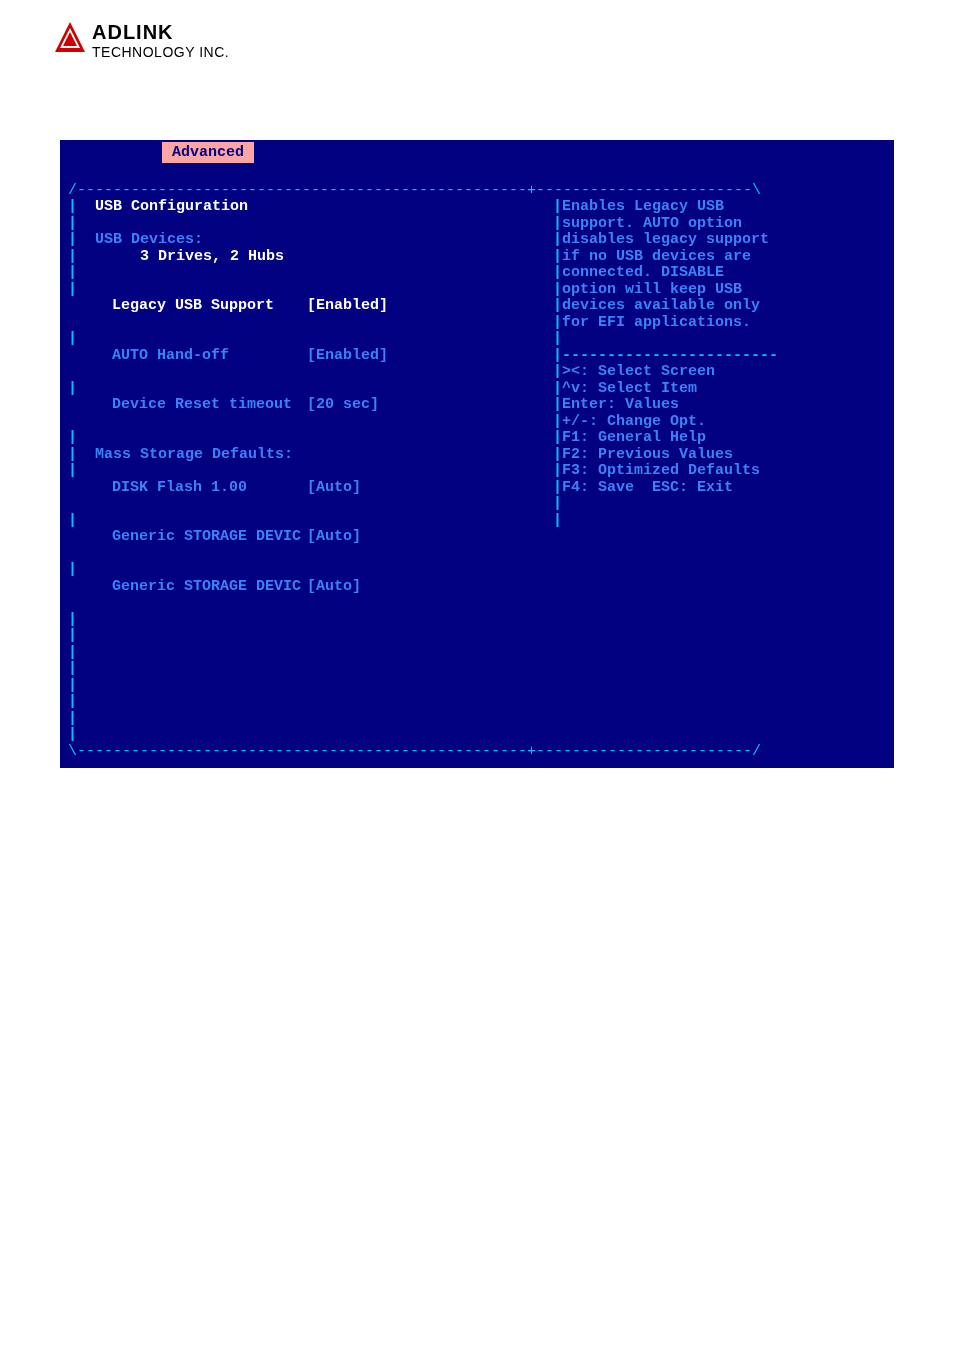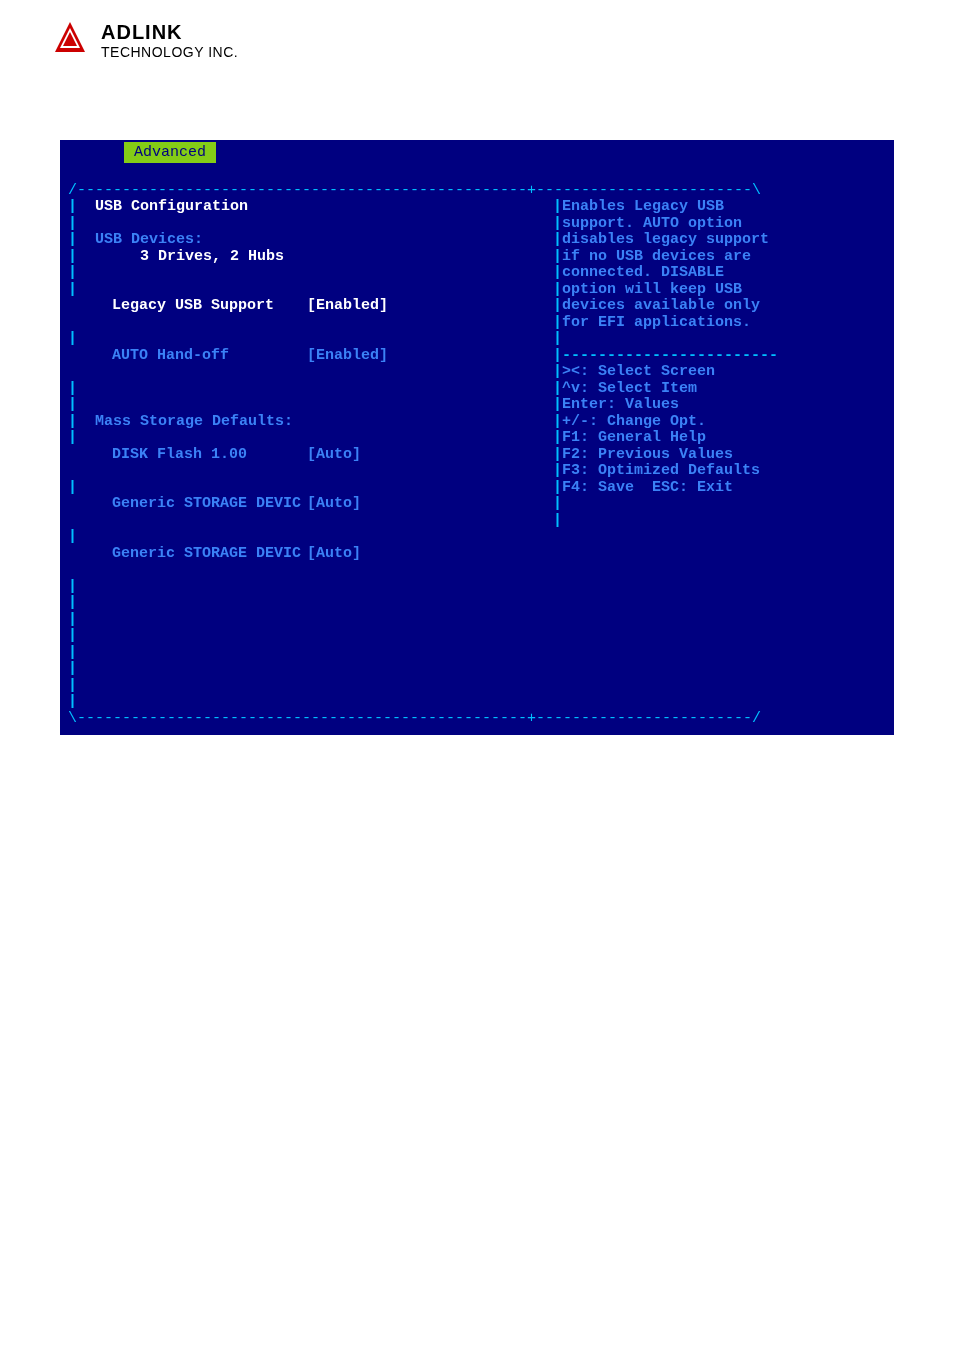--- a/index.html
+++ b/index.html
@@ -9,21 +9,21 @@
       font-family: Arial, sans-serif;
       width: 954px;
     }
     .logo-area {
       padding: 20px 0 0 50px;
       height: 80px;
     }
     .logo {
       display: flex;
       align-items: center;
-      gap: 11px;
+      gap: 2px;
     }
     .logo-icon {
       width: 40px;
       height: 40px;
     }
     .logo-text {
       font-weight: bold;
       font-size: 20px;
       color: #000;
       letter-spacing: 1px;
@@ -36,26 +36,27 @@
     .bios-container {
       margin: 40px 60px 0 60px;
     }
     .tab-bar {
       background: #000080;
       height: 24px;
       display: flex;
       align-items: center;
     }
     .tab {
-      background: #84cc16;
+      background: #fca5a5;
       color: #000080;
       padding: 2px 10px;
-      margin-left: 64px;
+      margin-left: 102px;
       font-family: 'Courier New', monospace;
       font-size: 15px;
+      font-weight: bold;
     }
     .bios-body {
       background: #000080;
       color: #00bfff;
       font-family: 'Courier New', monospace;
       font-size: 15px;
       line-height: 1.1;
       padding: 2px 8px 8px 8px;
       white-space: pre;
     }
@@ -109,21 +110,21 @@
   </div>
   <div class="bios-body">
 <span class="border-line">/--------------------------------------------------+------------------------\</span>
 <div class="content-area"><div class="left-pane"><span>|</span>  <span class="white-text">USB Configuration</span>
 <span>|</span>
 <span>|</span>  <span class="cyan-text">USB Devices:</span>
 <span>|</span>       <span class="white-text">3 Drives, 2 Hubs</span>
 <span>|</span>
 <span>|</span>  <span class="white-text setting-row"><span class="label-col">Legacy USB Support</span><span>[Enabled]</span></span>
 <span>|</span>  <span class="cyan-text setting-row"><span class="label-col">AUTO Hand-off</span><span>[Enabled]</span></span>
-<span>|</span>  
+<span>|</span>  <span class="cyan-text setting-row"><span class="label-col">Device Reset timeout</span><span>[20 sec]</span></span>
 <span>|</span>
 <span>|</span>  <span class="cyan-text">Mass Storage Defaults:</span>
 <span>|</span>  <span class="cyan-text setting-row"><span class="label-col">DISK Flash 1.00</span><span>[Auto]</span></span>
 <span>|</span>  <span class="cyan-text setting-row"><span class="label-col">Generic STORAGE DEVIC</span><span>[Auto]</span></span>
 <span>|</span>  <span class="cyan-text setting-row"><span class="label-col">Generic STORAGE DEVIC</span><span>[Auto]</span></span>
 <span>|</span>
 <span>|</span>
 <span>|</span>
 <span>|</span>
 <span>|</span>

